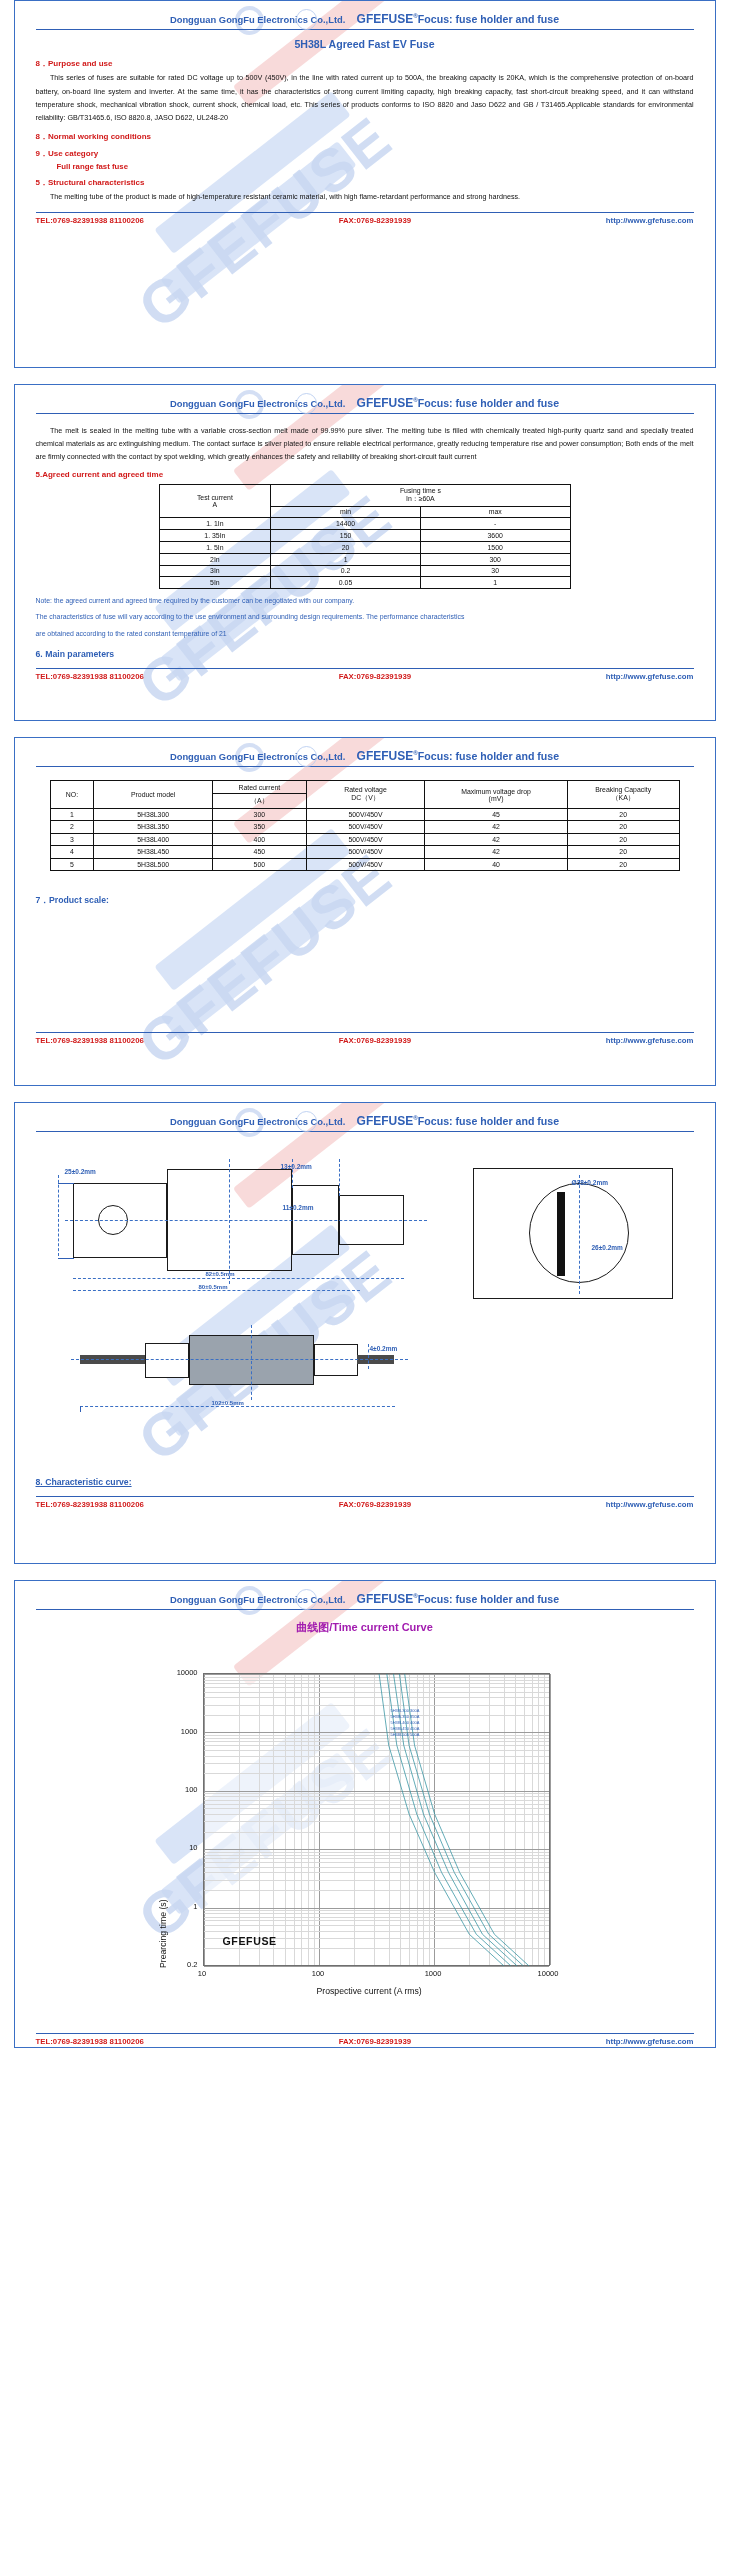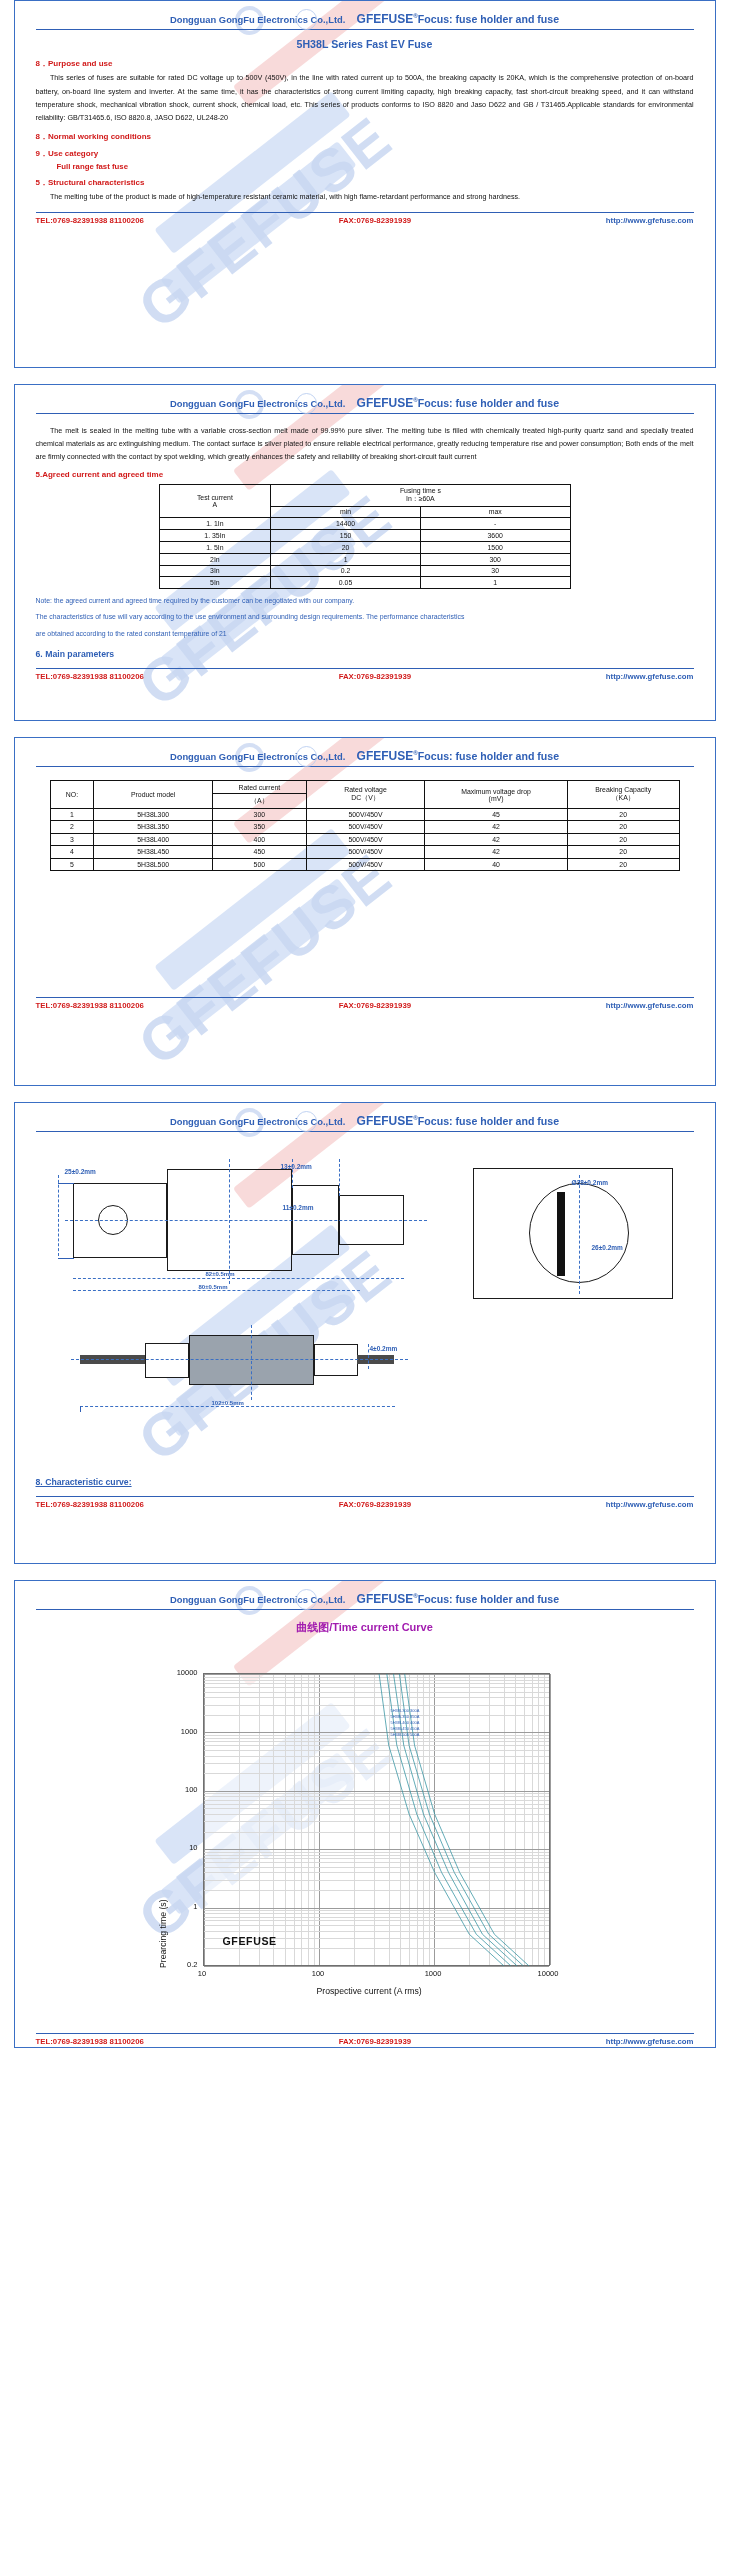--- a/index.html
+++ b/index.html
@@ -201,21 +201,21 @@
   <div class="page-inner">
     <div class="hdr">
       <div class="hdr-logo"></div>
       <div class="hdr-line">
         <span class="hdr-company">Dongguan GongFu Electronics Co.,Ltd.</span>
         <span class="hdr-brand"><span>GFEFUSE</span><span class="hdr-sup">®</span></span>
         <span class="hdr-focus"> Focus: fuse holder and fuse</span>
       </div>
     </div>
 
-    <div class="doc-title">5H38L Series Fast EV Fuse</div>
+    <div class="doc-title">5H38L Agreed Fast EV Fuse</div>
 
     <div class="sec-head">8．Purpose and use</div>
     <p class="body">This series of fuses are suitable for rated DC voltage up to 500V (450V), in the line with rated current up to 500A, the breaking capacity is 20KA, which is the comprehensive protection of on-board battery, on-board line system and  inverter. At the same time, it has the characteristics of strong current limiting capacity, high breaking capacity, fast short-circuit breaking speed, and it can withstand temperature shock, mechanical vibration shock, current shock, chemical load, etc. This series of products conforms to ISO 8820 and Jaso D622 and GB / T31465.Applicable standards for environmental reliability: GB/T31465.6, ISO 8820.8, JASO D622, UL248-20</p>
 
     <div class="sec-head">8．Normal working conditions</div>
 
     <div class="sec-head">9．Use category</div>
     <div class="cat">Full range fast fuse</div>
 
     <div class="sec-head">5．Structural characteristics</div>
@@ -390,20 +390,21 @@
         <td>5</td>
         <td>5H38L500</td>
         <td class="t-blue">500</td>
         <td class="t-blue">500V/450V</td>
         <td>40</td>
         <td>20</td>
       </tr>
     </tbody>
       </table>
 
+    <div class="sec-head-blue" style="margin-top:24px;">7．Product scale:</div>
 
     <div style="height:112px;"></div>
 
     <div class="ftr">
       <span>TEL:0769-82391938 81100206</span>
       <span>FAX:0769-82391939</span>
       <span class="web">http://www.gfefuse.com</span>
     </div>
   </div>
 </div>

